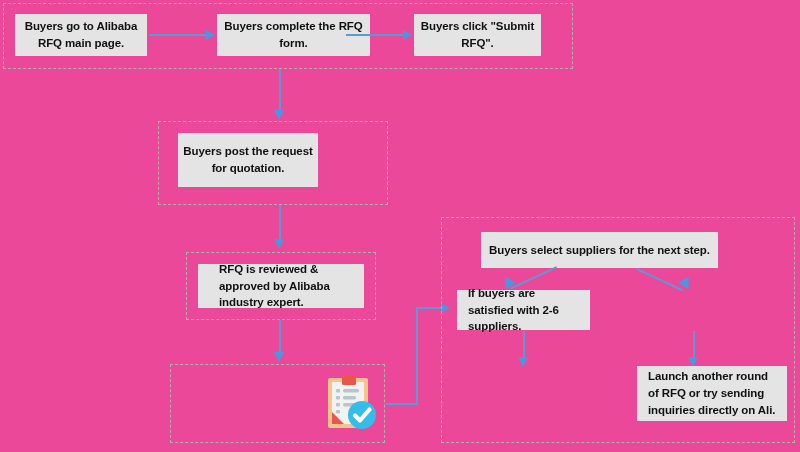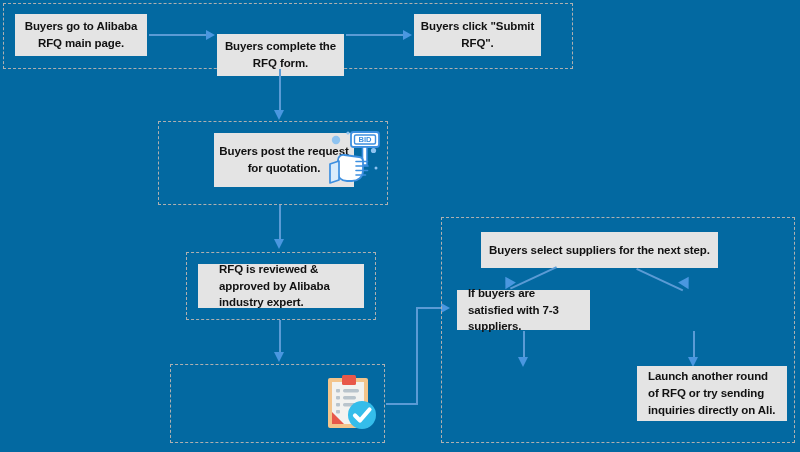--- a/index.html
+++ b/index.html
@@ -4,21 +4,21 @@
 <style>
   html, body {
     margin: 0;
     padding: 0;
     background: #ffffff;
   }
   #canvas {
     position: relative;
     width: 800px;
     height: 452px;
-    background: #0369a1;
+    background: #ec4899;
     font-family: "Liberation Sans", sans-serif;
     overflow: hidden;
   }
   .group {
     position: absolute;
     border: 1px dashed #b0b0b0;
     box-sizing: border-box;
     background: transparent;
   }
   .node {
@@ -93,64 +93,40 @@
 
   <div class="group" style="left:3px; top:3px; width:570px; height:66px;"></div>
 
   <div class="node center" style="left:15px; top:14px; width:132px; height:42px;">
     <span>Buyers go to Alibaba RFQ main page.</span>
   </div>
 
   <div class="hline" style="left:149px; top:34px; width:57px;"></div>
   <div class="arrow-right" style="left:206px; top:30px;"></div>
 
-  <div class="node center" style="left:217px; top:14px; width:127px; height:42px;margin-top:20px;">
+  <div class="node center" style="left:217px; top:14px; width:153px; height:42px;">
     <span>Buyers complete the RFQ form.</span>
   </div>
 
   <div class="hline" style="left:346px; top:34px; width:57px;"></div>
   <div class="arrow-right" style="left:403px; top:30px;"></div>
 
   <div class="node center" style="left:414px; top:14px; width:127px; height:42px;">
     <span>Buyers click "Submit RFQ".</span>
   </div>
 
   <div class="vline" style="left:279px; top:69px; height:43px;"></div>
   <div class="arrow-down" style="left:274px; top:110px;"></div>
 
   <div class="group" style="left:158px; top:121px; width:230px; height:84px;"></div>
 
-  <div class="node center" style="left:178px; top:133px; width:140px; height:54px;margin-left:36px;">
+  <div class="node center" style="left:178px; top:133px; width:140px; height:54px;">
     <span>Buyers post  the request for quotation.</span>
   </div>
 
-  <div class="icon" style="left:326px; top:128px; width:58px; height:58px;">
-    <svg viewBox="0 0 58 58" width="58" height="58" aria-hidden="true">
-
-      <circle cx="10" cy="12" r="4.2" fill="#8ec3f0"></circle>
-      <circle cx="22" cy="5" r="1.6" fill="#8ec3f0"></circle>
-      <circle cx="47.5" cy="22.5" r="2.6" fill="#8ec3f0"></circle>
-      <circle cx="50" cy="40" r="1.5" fill="#8ec3f0"></circle>
-
-      <rect x="25" y="4" width="28" height="15" rx="2.5" fill="#ffffff" stroke="#3c8fe0" stroke-width="1.8"></rect>
-      <rect x="28.5" y="7" width="21" height="9" rx="1.5" fill="none" stroke="#3c8fe0" stroke-width="1.4"></rect>
-      <text x="39" y="14.3" text-anchor="middle" font-family="Liberation Sans, sans-serif" font-size="7.6" font-weight="bold" fill="#3c8fe0">BID</text>
-
-      <rect x="36.5" y="19" width="4.5" height="18" fill="#ffffff" stroke="#3c8fe0" stroke-width="1.6"></rect>
-
-      <path d="M12 32 C12 28.5 15 26.5 18.5 27 L33 29 C36 29.4 37 31 37 33
-               L37 43 C37 49 32 53 26 53 L21 53 C15.5 53 12 49.5 12 44 Z" fill="#ffffff" stroke="#3c8fe0" stroke-width="1.8" stroke-linejoin="round"></path>
-      <path d="M30 33.5 L41.5 33.5" stroke="#3c8fe0" stroke-width="1.6" stroke-linecap="round"></path>
-      <path d="M30 38 L42 38" stroke="#3c8fe0" stroke-width="1.6" stroke-linecap="round"></path>
-      <path d="M30 42.5 L41.5 42.5" stroke="#3c8fe0" stroke-width="1.6" stroke-linecap="round"></path>
-      <path d="M30 47 L39.5 47" stroke="#3c8fe0" stroke-width="1.6" stroke-linecap="round"></path>
-
-      <path d="M4 36 L13 33 L13 52 L4 55 Z" fill="#d9ecfb" stroke="#3c8fe0" stroke-width="1.7" stroke-linejoin="round"></path>
-    </svg>
-  </div>
 
   <div class="vline" style="left:279px; top:205px; height:36px;"></div>
   <div class="arrow-down" style="left:274px; top:239px;"></div>
 
   <div class="group" style="left:186px; top:252px; width:190px; height:68px;"></div>
 
   <div class="node left" style="left:198px; top:264px; width:166px; height:44px;padding-left:21px;">
     <span>RFQ is reviewed &amp; approved by Alibaba industry expert.</span>
   </div>
 
@@ -195,21 +171,21 @@
     <span>Buyers select suppliers for the next step.</span>
   </div>
 
   <div class="diag" style="left:557px; top:268px; width:51px; transform: rotate(155deg);"></div>
   <div class="diag-head" style="left:502px; top:279px; transform: rotate(28deg);"></div>
 
   <div class="diag" style="left:637px; top:268px; width:51px; transform: rotate(25deg);"></div>
   <div class="diag-head" style="left:680px; top:279px; transform: rotate(-28deg);"></div>
 
   <div class="node left" style="left:457px; top:290px; width:133px; height:40px;">
-    <span>If buyers are satisfied with 7-3 suppliers.</span>
+    <span>If buyers are satisfied with 2-6 suppliers.</span>
   </div>
 
 
   <div class="vline" style="left:523px; top:331px; height:28px;"></div>
   <div class="arrow-down" style="left:518px; top:357px;"></div>
 
   <div class="vline" style="left:693px; top:331px; height:28px;"></div>
   <div class="arrow-down" style="left:688px; top:357px;"></div>
 
 

